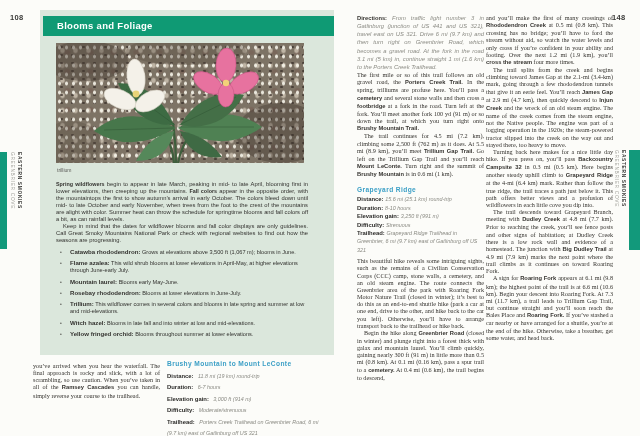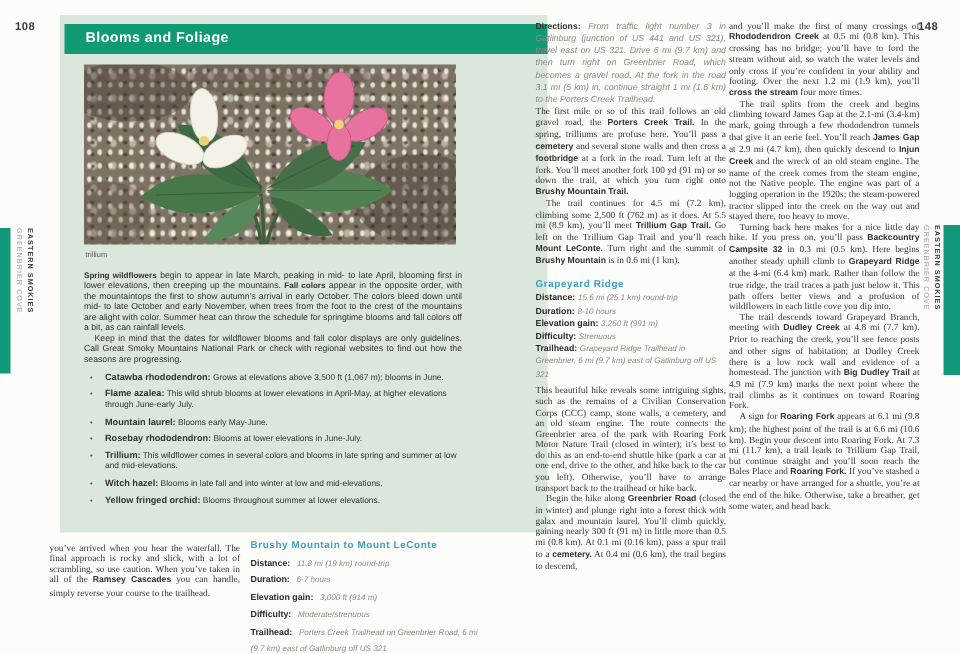--- a/index.html
+++ b/index.html
@@ -82,21 +82,21 @@
 </style>
 </head>
 <body>
 
 <div class="abs pagenum" style="left:10px;top:13px;">108</div>
 
 <div class="abs edge-tab-rect" style="left:0;top:152px;width:7px;height:97px;"></div>
 <div class="abs edge-section" style="left:8.5px;top:152px;">GREENBRIER COVE</div>
 <div class="abs edge-chapter" style="left:15.5px;top:152px;">EASTERN SMOKIES</div>
 
-<div class="abs panel" style="left:40px;top:10px;width:294px;height:345px;padding-left:31px;">
+<div class="abs panel" style="left:40px;top:10px;width:294px;height:345px;">
   <div class="panel-bar">
     <div class="panel-title">Blooms and Foliage</div>
   </div>
 
   <div class="photo">
     <svg width="248" height="120" viewBox="0 0 248 120">
 
       <ellipse cx="30" cy="18" rx="42" ry="20" fill="#4a3e36" opacity="0.45"></ellipse>
       <ellipse cx="225" cy="90" rx="45" ry="30" fill="#3f352e" opacity="0.4"></ellipse>
       <ellipse cx="130" cy="8" rx="60" ry="14" fill="#564a40" opacity="0.35"></ellipse>

